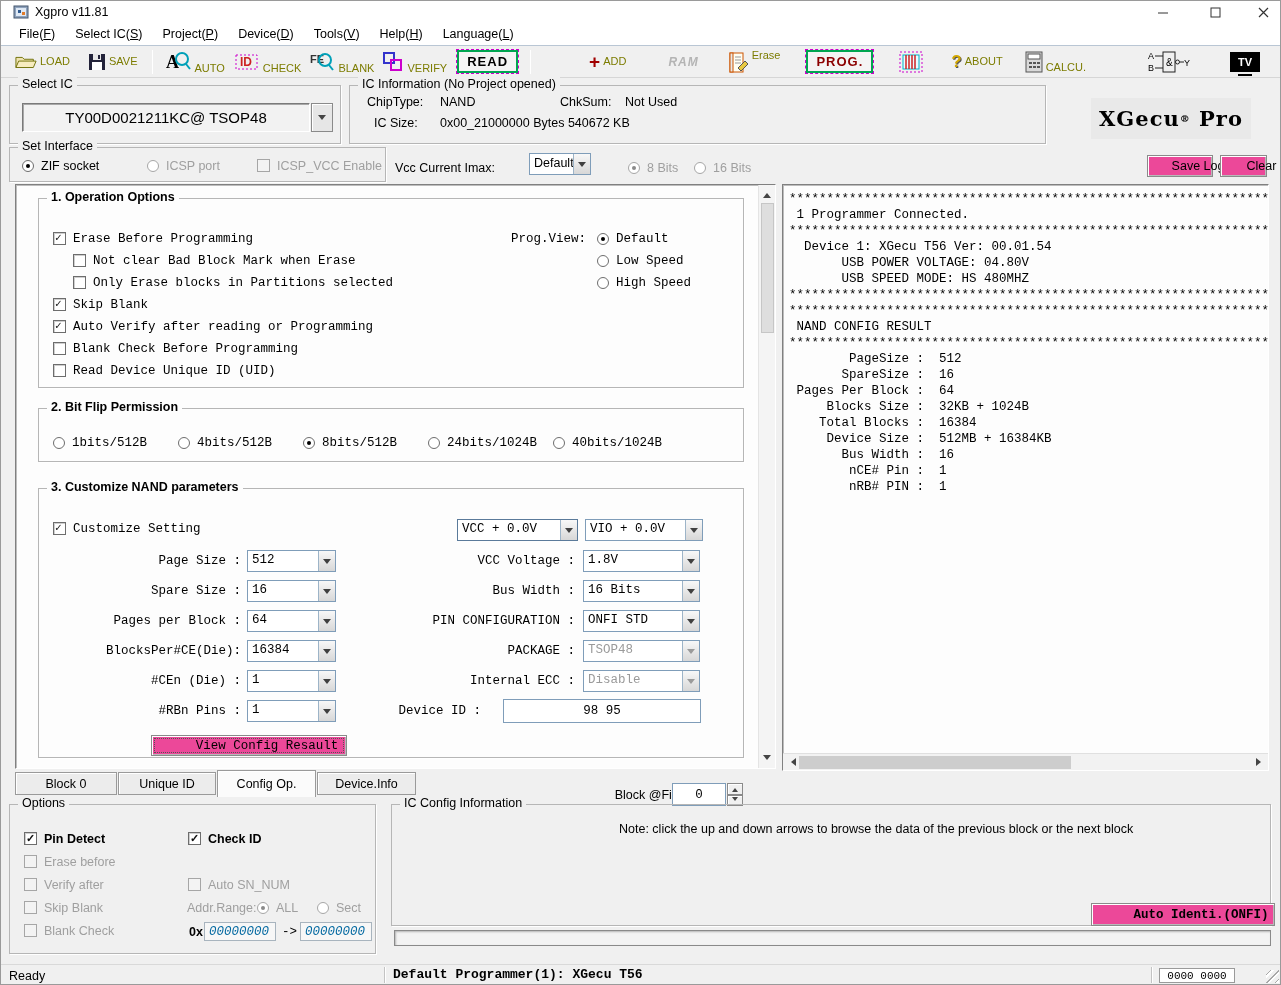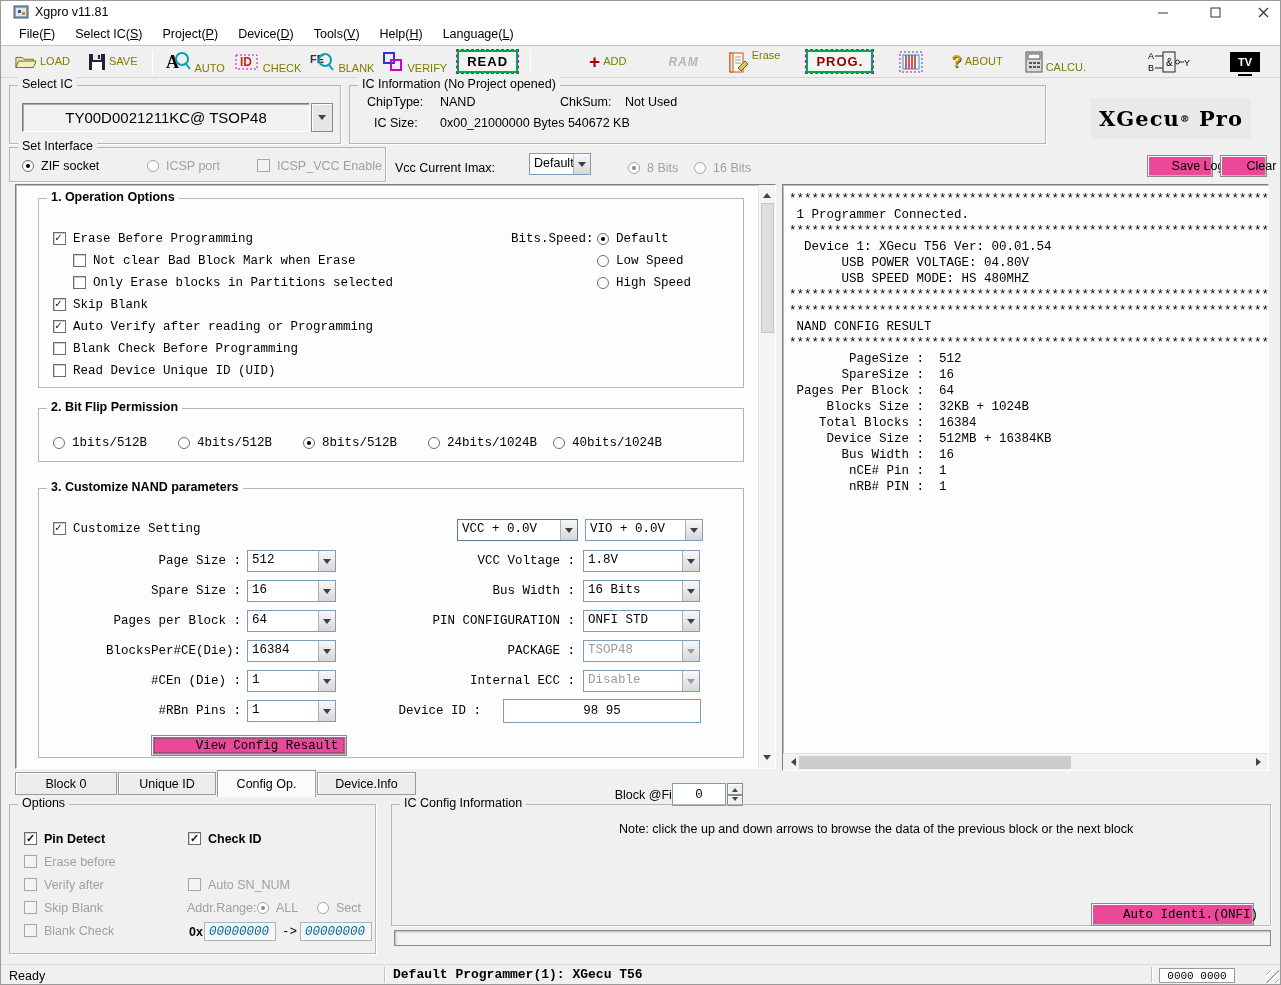--- a/index.html
+++ b/index.html
@@ -329,21 +329,21 @@
         <span>Auto Verify after reading or Programming</span>
       </div>
       <div class="row mono" style="left:14px;top:142px;">
         <span class="cb"></span>
         <span>Blank Check Before Programming</span>
       </div>
       <div class="row mono" style="left:14px;top:164px;">
         <span class="cb"></span>
         <span>Read Device Unique ID (UID)</span>
       </div>
-      <span class="abs mono" style="left:472px;top:33px;">Bits.Speed:</span>
+      <span class="abs mono" style="left:472px;top:33px;">Prog.View:</span>
       <div class="row mono" style="left:558px;top:32px;">
         <span class="rb on"></span>
         <span>Default</span>
       </div>
       <div class="row mono" style="left:558px;top:54px;">
         <span class="rb"></span>
         <span>Low Speed</span>
       </div>
       <div class="row mono" style="left:558px;top:76px;">
         <span class="rb"></span>
@@ -558,21 +558,21 @@
     </div>
     <span class="abs sans" style="left:179px;top:120px;font-weight:bold;">0x</span>
     <div class="edit dis" style="left:194px;top:117px;width:72px;height:19px;">00000000</div>
     <span class="abs mono" style="left:272px;top:120px;">-&gt;</span>
     <div class="edit dis" style="left:290px;top:117px;width:72px;height:19px;">00000000</div>
   </div>
 
   <div class="grp on-gray" style="left:390px;top:803px;width:880px;height:122px;">
     <span class="t">IC Config Information</span>
     <span class="abs sans" style="left:227px;top:17px;">Note: click the up and down arrows to browse the data of the previous block or the next block</span>
-    <div class="btn mono" style="left:699px;top:98px;width:163px;height:23px;">Auto Identi.(ONFI)</div>
+    <div class="btn mono" style="left:699px;top:98px;width:184px;height:23px;font-weight:bold;">Auto Identi.(ONFI)</div>
   </div>
   <div class="pbar" style="left:393px;top:929px;width:877px;height:16px;"></div>
 
   <div class="statusbar">
     <span style="padding-left:8px;">Ready</span>
   </div>
   <div class="vsep" style="left:383px;"></div>
   <span class="abs mono" style="left:392px;top:966px;font-weight:bold;font-size:13px;">Default Programmer(1): XGecu T56</span>
   <div class="vsep" style="left:1150px;"></div>
   <div class="abs mono" style="left:1158px;top:967px;width:76px;height:15px;border:1px solid #9a9a9a;background:#fff;display:flex;align-items:center;justify-content:center;font-size:11px;">0000 0000</div>

